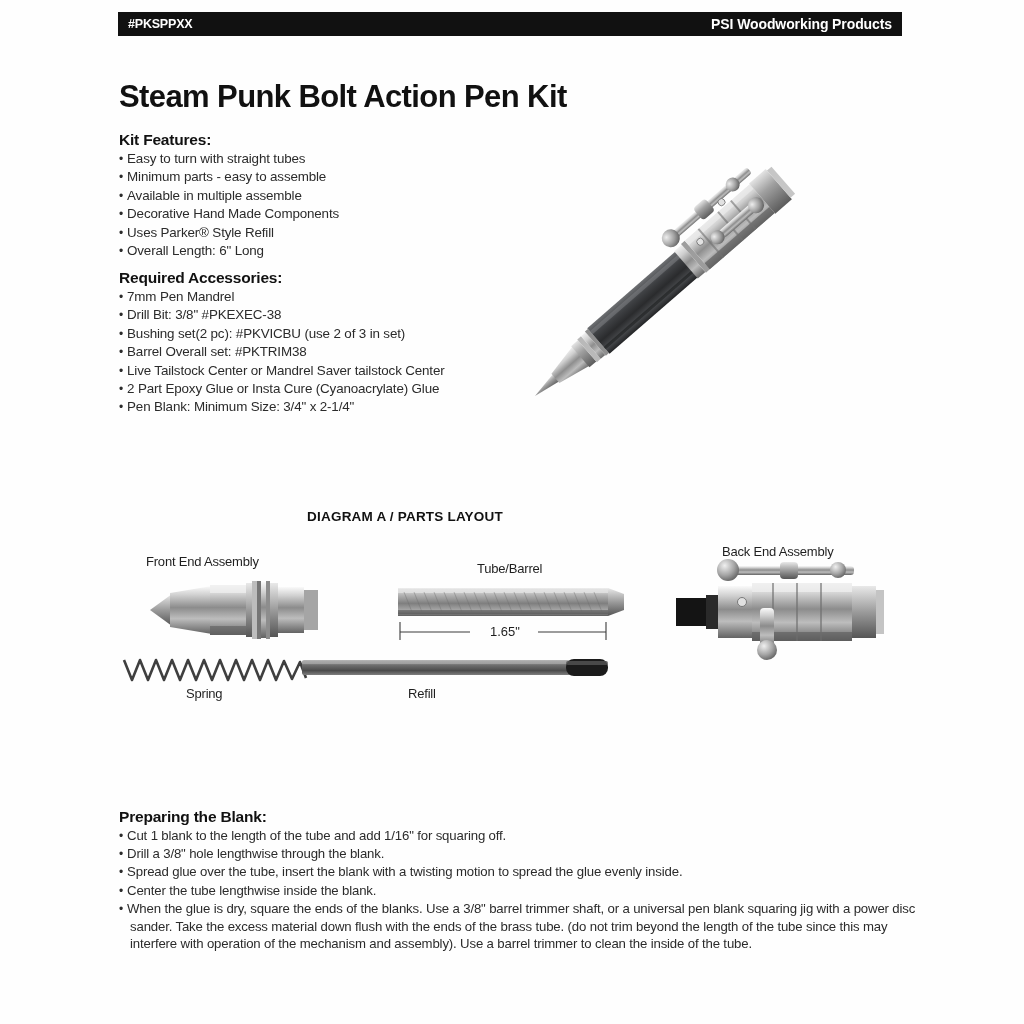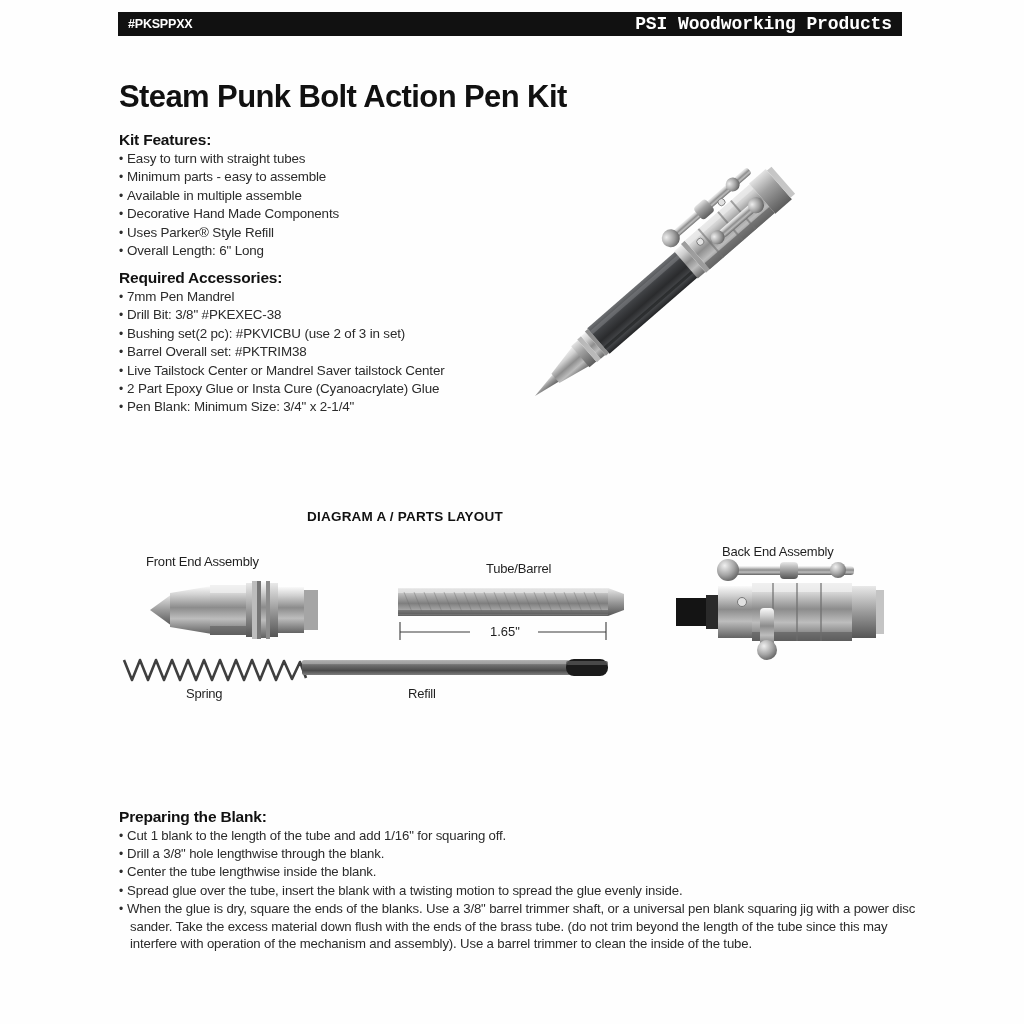--- a/index.html
+++ b/index.html
@@ -40,24 +40,24 @@
   }
   .header-sku {
     color: #ffffff;
     font-size: 12.5px;
     font-weight: bold;
     letter-spacing: -0.2px;
     font-family: "Liberation Sans", sans-serif;
   }
   .header-brand {
     color: #ffffff;
-    font-size: 18px;
+    font-size: 14px;
     font-weight: bold;
     letter-spacing: -0.1px;
-    font-family: Liberation Mono, monospace;
+    font-family: Liberation Sans, sans-serif;
   }
 
   
   .kit-title {
     position: absolute;
     left: 119px;
     top: 58px;
     font-size: 31px;
     font-weight: bold;
     letter-spacing: -0.6px;
@@ -124,21 +124,21 @@
     color: #111111;
   }
   .part-label {
     position: absolute;
     font-size: 13px;
     color: #1f1f1f;
     letter-spacing: -0.2px;
     white-space: nowrap;
   }
   #label-front-end  { left: 146px; top: 554px; }
-  #label-tube       { left: 477px; top: 561px; margin-left: 9px; }
+  #label-tube       { left: 477px; top: 561px; }
   #label-back-end   { left: 722px; top: 544px; }
   #label-spring     { left: 186px; top: 686px; }
   #label-refill     { left: 408px; top: 686px; }
 
   .diagram-svg {
     position: absolute;
     left: 0;
     top: 500px;
     width: 1024px;
     height: 230px;
@@ -409,19 +409,19 @@
       <rect x="264" y="-1" width="42" height="17" rx="8" fill="#1b1b1b"></rect>
       <rect x="264" y="1" width="42" height="4" rx="2" fill="#555555" opacity="0.8"></rect>
     </g>
   </svg>
 
   <div id="preparing-block">
     <div class="section-heading">Preparing the Blank:</div>
     <ul class="bullet-list">
       <li>Cut 1 blank to the length of the tube and add 1/16" for squaring off.</li>
       <li>Drill a 3/8" hole lengthwise through the blank.</li>
+      <li>Spread glue over the tube, insert the blank with a twisting motion to spread the glue evenly inside.</li>
       <li>Center the tube lengthwise inside the blank.</li>
-      <li>Spread glue over the tube, insert the blank with a twisting motion to spread the glue evenly inside.</li>
       <li class="wrap">When the glue is dry, square the ends of the blanks. Use a 3/8" barrel trimmer shaft, or a universal pen blank squaring jig with a power disc sander. Take the excess material down flush with the ends of the brass tube. (do not trim beyond the length of the tube since this may interfere with operation of the mechanism and assembly). Use a barrel trimmer to clean the inside of the tube.</li>
     </ul>
   </div>
 
 </div>
 
 </body></html>

